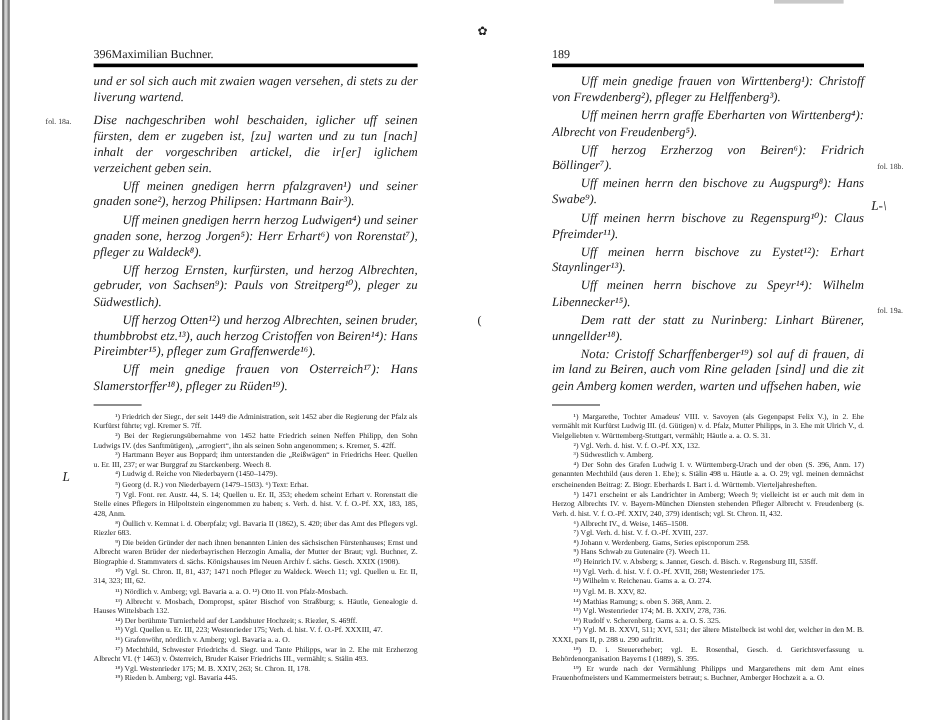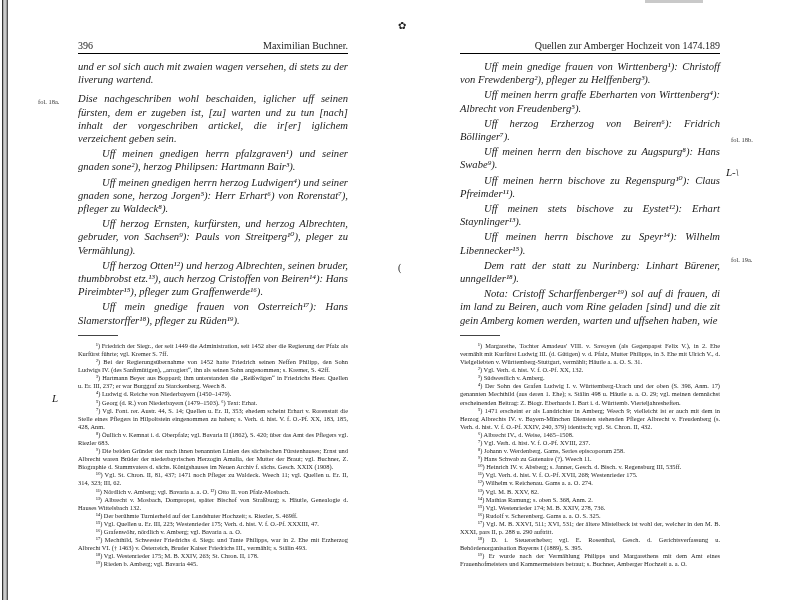--- a/index.html
+++ b/index.html
@@ -16,24 +16,24 @@
     .top-tab {
       position: absolute; left: 645px; top: 0; width: 58px; height: 3px;
       background: #c9c9c9;
     }
     .center-mark { position: absolute; font-size: 10px; color: #222; }
     .page { position: absolute; top: 40px; }
     .page.left { left: 78px; width: 270px; }
     .page.right { left: 460px; width: 260px; }
     .runhead {
       display: flex; justify-content: space-between; align-items: baseline;
-      font-size: 10px; padding-bottom: 2px; border-bottom: 1px solid #000000;
+      font-size: 10px; padding-bottom: 2px; border-bottom: 3px solid #000000;
       margin-bottom: 6px;
     }
-    .runhead .title { flex: 1; text-align: right; }
+    .runhead .title { flex: 1; text-align: left; }
     .body-text { font-size: 10.6px; line-height: 13.2px; text-align: justify; }
     .body-text p { margin: 0 0 2px 0; text-indent: 24px; font-style: italic; }
     .body-text p.noindent { text-indent: 0; }
     .fn-rule { width: 40px; border-top: 1px solid #444; margin: 8px 0 6px 0; }
     .footnotes { font-size: 6.4px; line-height: 8.1px; text-align: justify; color: #222; }
     .footnotes p { margin: 0; text-indent: 18px; }
     .margin-note {
       position: absolute; font-size: 6.5px; color: #333; white-space: nowrap;
     }
     .pencil { position: absolute; font-size: 11px; color: #222; font-style: italic; }
@@ -49,21 +49,21 @@
 <div class="page left">
   <div class="runhead">
     <span>396</span>
     <span class="title">Maximilian Buchner.</span>
   </div>
   <div class="body-text">
     <p class="noindent">und er sol sich auch mit zwaien wagen versehen, di stets zu der liverung wartend.</p>
     <p class="noindent" style="margin-top:6px;">Dise nachgeschriben wohl beschaiden, iglicher uff seinen fürsten, dem er zugeben ist, [zu] warten und zu tun [nach] inhalt der vorgeschriben artickel, die ir[er] iglichem verzeichent geben sein.</p>
     <p>Uff meinen gnedigen herrn pfalzgraven¹) und seiner gnaden sone²), herzog Philipsen: Hartmann Bair³).</p>
     <p>Uff meinen gnedigen herrn herzog Ludwigen⁴) und seiner gnaden sone, herzog Jorgen⁵): Herr Erhart⁶) von Rorenstat⁷), pfleger zu Waldeck⁸).</p>
-    <p>Uff herzog Ernsten, kurfürsten, und herzog Albrechten, gebruder, von Sachsen⁹): Pauls von Streitperg¹⁰), pleger zu Vermählung).</p>
+    <p>Uff herzog Ernsten, kurfürsten, und herzog Albrechten, gebruder, von Sachsen⁹): Pauls von Streitperg¹⁰), pleger zu Südwestlich).</p>
     <p>Uff herzog Otten¹²) und herzog Albrechten, seinen bruder, thumbbrobst etz.¹³), auch herzog Cristoffen von Beiren¹⁴): Hans Pireimbter¹⁵), pfleger zum Graffenwerde¹⁶).</p>
     <p>Uff mein gnedige frauen von Osterreich¹⁷): Hans Slamerstorffer¹⁸), pfleger zu Rüden¹⁹).</p>
   </div>
   <div class="fn-rule"></div>
   <div class="footnotes">
     <p>¹) Friedrich der Siegr., der seit 1449 die Administration, seit 1452 aber die Regierung der Pfalz als Kurfürst führte; vgl. Kremer S. 7ff.</p>
     <p>²) Bei der Regierungsübernahme von 1452 hatte Friedrich seinen Neffen Philipp, den Sohn Ludwigs IV. (des Sanftmütigen), „arrogiert“, ihn als seinen Sohn angenommen; s. Kremer, S. 42ff.</p>
     <p>³) Hartmann Beyer aus Boppard; ihm unterstanden die „Reißwägen“ in Friedrichs Heer. Quellen u. Er. III, 237; er war Burggraf zu Starckenberg. Weech 8.</p>
     <p>⁴) Ludwig d. Reiche von Niederbayern (1450–1479).</p>
     <p>⁵) Georg (d. R.) von Niederbayern (1479–1503).      ⁶) Text: Erhat.</p>
@@ -79,30 +79,29 @@
     <p>¹⁷) Mechthild, Schwester Friedrichs d. Siegr. und Tante Philipps, war in 2. Ehe mit Erzherzog Albrecht VI. († 1463) v. Österreich, Bruder Kaiser Friedrichs III., vermählt; s. Stälin 493.</p>
     <p>¹⁸) Vgl. Westenrieder 175; M. B. XXIV, 263; St. Chron. II, 178.</p>
     <p>¹⁹) Rieden b. Amberg; vgl. Bavaria 445.</p>
   </div>
 </div>
 <div class="margin-note" style="left:38px;top:98px;">fol. 18a.</div>
 <div class="pencil" style="left:52px;top:392px;">L</div>
 
 <div class="page right">
   <div class="runhead">
-    <span class="title">Quellen zur Amberger Hochzeit von 1474.</span>
     <span>189</span>
   </div>
   <div class="body-text">
     <p>Uff mein gnedige frauen von Wirttenberg¹): Christoff von Frewdenberg²), pfleger zu Helffenberg³).</p>
     <p>Uff meinen herrn graffe Eberharten von Wirttenberg⁴): Albrecht von Freudenberg⁵).</p>
     <p>Uff herzog Erzherzog von Beiren⁶): Fridrich Böllinger⁷).</p>
     <p>Uff meinen herrn den bischove zu Augspurg⁸): Hans Swabe⁹).</p>
     <p>Uff meinen herrn bischove zu Regenspurg¹⁰): Claus Pfreimder¹¹).</p>
-    <p>Uff meinen stets bischove zu Eystet¹²): Erhart Staynlinger¹³).</p>
+    <p>Uff meinen herrn bischove zu Eystet¹²): Erhart Staynlinger¹³).</p>
     <p>Uff meinen herrn bischove zu Speyr¹⁴): Wilhelm Libennecker¹⁵).</p>
     <p>Dem ratt der statt zu Nurinberg: Linhart Bürener, unngellder¹⁸).</p>
     <p>Nota: Cristoff Scharffenberger¹⁹) sol auf di frauen, di im land zu Beiren, auch vom Rine geladen [sind] und die zit gein Amberg komen werden, warten und uffsehen haben, wie</p>
   </div>
   <div class="fn-rule"></div>
   <div class="footnotes">
     <p>¹) Margarethe, Tochter Amadeus' VIII. v. Savoyen (als Gegenpapst Felix V.), in 2. Ehe vermählt mit Kurfürst Ludwig III. (d. Gütigen) v. d. Pfalz, Mutter Philipps, in 3. Ehe mit Ulrich V., d. Vielgeliebten v. Württemberg-Stuttgart, vermählt; Häutle a. a. O. S. 31.</p>
     <p>²) Vgl. Verh. d. hist. V. f. O.-Pf. XX, 132.</p>
     <p>³) Südwestlich v. Amberg.</p>
     <p>⁴) Der Sohn des Grafen Ludwig I. v. Württemberg-Urach und der oben (S. 396, Anm. 17) genannten Mechthild (aus deren 1. Ehe); s. Stälin 498 u. Häutle a. a. O. 29; vgl. meinen demnächst erscheinenden Beitrag: Z. Biogr. Eberhards I. Bart i. d. Württemb. Vierteljahresheften.</p>

